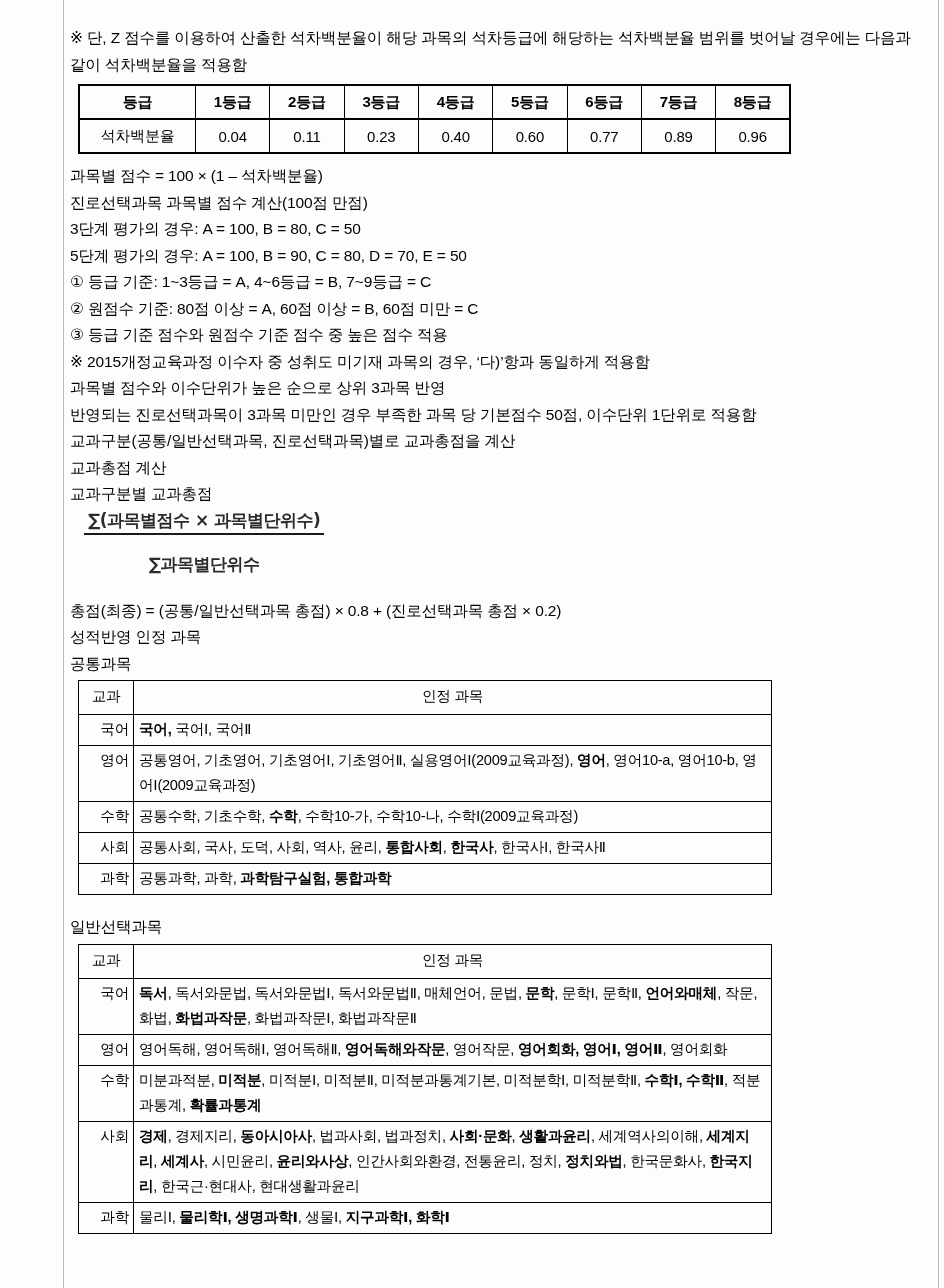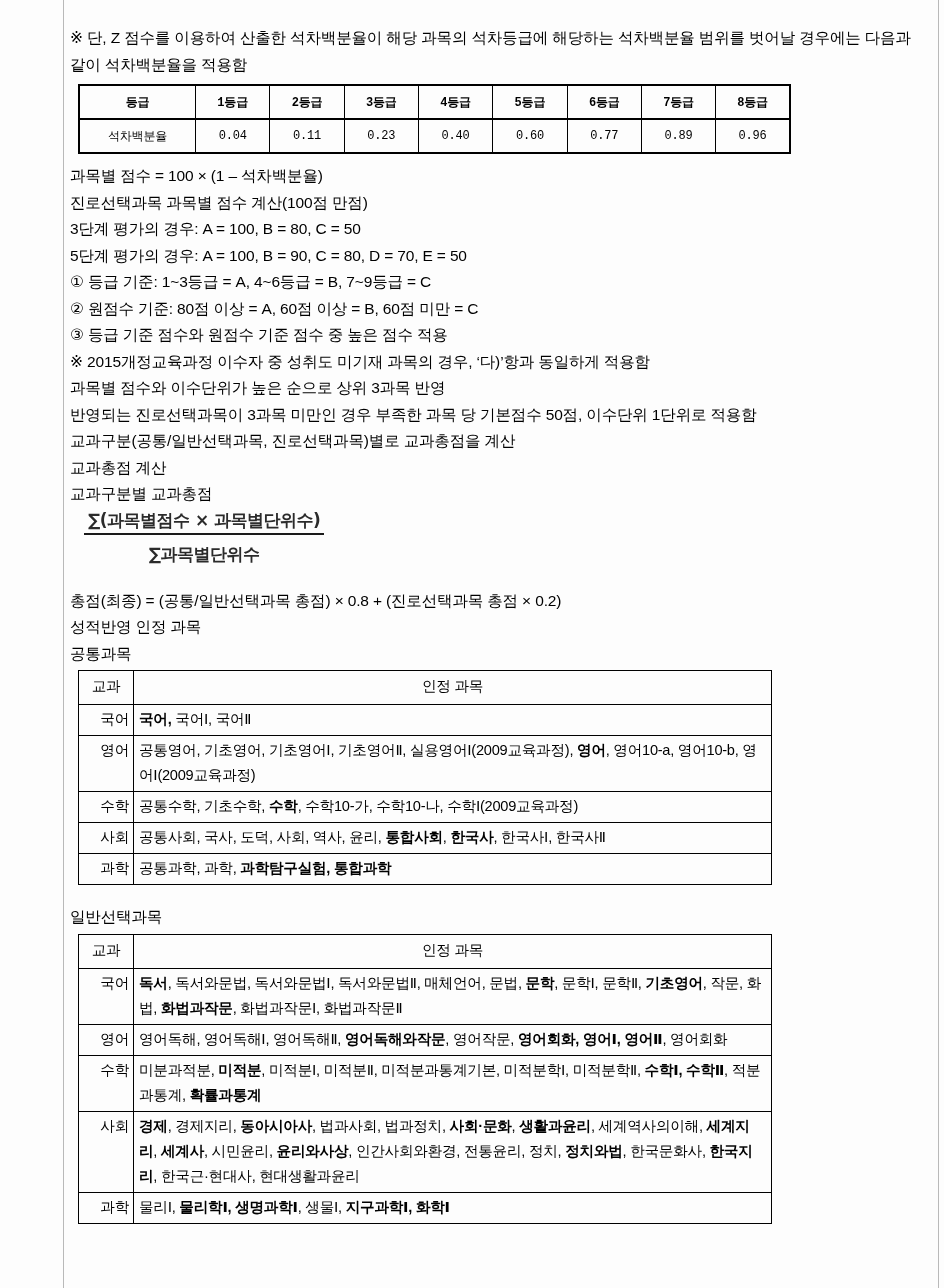--- a/index.html
+++ b/index.html
@@ -62,23 +62,22 @@
     border-collapse: collapse;
     margin: 6px 0 9px 8px;
     table-layout: fixed;
     width: 713px;
     border: 2.5px solid #000;
   }
   table.grade-table td {
     border: 1px solid #000;
     height: 30px;
     text-align: center;
-    font-size: 12px;
+    font-size: 15px;
     letter-spacing: -0.2px;
-    font-family: Liberation Mono, monospace;
   }
   table.grade-table tr.head td {
     font-weight: bold;
     border-bottom: 2px solid #000;
   }
   table.grade-table td.label {
     width: 113px;
   }
 
   
@@ -98,21 +97,21 @@
     white-space: nowrap;
   }
   .formula .rule {
     height: 2px;
     background: #1a1a1a;
     margin: 0;
   }
   .formula .denom {
     font-size: 17px;
     letter-spacing: -0.5px;
-    padding: 8px 4px 0 4px;
+    padding: 18px 4px 0 4px;
     text-align: center;
     white-space: nowrap;
   }
 
   
   table.subject-table {
     border-collapse: collapse;
     table-layout: fixed;
     width: 694px;
     margin: 3px 0 0 8px;
@@ -242,21 +241,21 @@
     <p class="line">일반선택과목</p>
 
     <table class="subject-table">
       <tbody>
         <tr class="head">
           <td class="cat">교과</td>
           <td>인정 과목</td>
         </tr>
         <tr>
           <td class="cat">국어</td>
-          <td><b>독서</b><span>, 독서와문법, 독서와문법Ⅰ, 독서와문법Ⅱ, 매체언어, 문법, </span><b>문학</b><span>, 문학Ⅰ, 문학Ⅱ, </span><b>기초영어</b><span>, 작문, 화법, </span><b>화법과작문</b><span>, 화법과작문Ⅰ, 화법과작문Ⅱ</span></td>
+          <td><b>독서</b><span>, 독서와문법, 독서와문법Ⅰ, 독서와문법Ⅱ, 매체언어, 문법, </span><b>문학</b><span>, 문학Ⅰ, 문학Ⅱ, </span><b>언어와매체</b><span>, 작문, 화법, </span><b>화법과작문</b><span>, 화법과작문Ⅰ, 화법과작문Ⅱ</span></td>
         </tr>
         <tr>
           <td class="cat">영어</td>
           <td><span>영어독해, 영어독해Ⅰ, 영어독해Ⅱ, </span><b>영어독해와작문</b><span>, 영어작문, </span><b>영어회화, 영어Ⅰ, 영어Ⅱ</b><span>, 영어회화</span></td>
         </tr>
         <tr>
           <td class="cat">수학</td>
           <td><span>미분과적분, </span><b>미적분</b><span>, 미적분Ⅰ, 미적분Ⅱ, 미적분과통계기본, 미적분학Ⅰ, 미적분학Ⅱ, </span><b>수학Ⅰ, 수학Ⅱ</b><span>, 적분과통계, </span><b>확률과통계</b></td>
         </tr>
         <tr>

